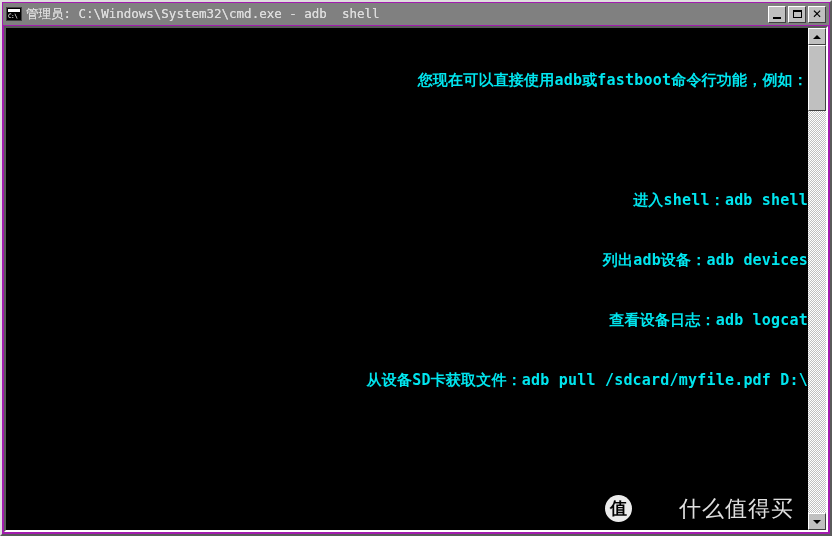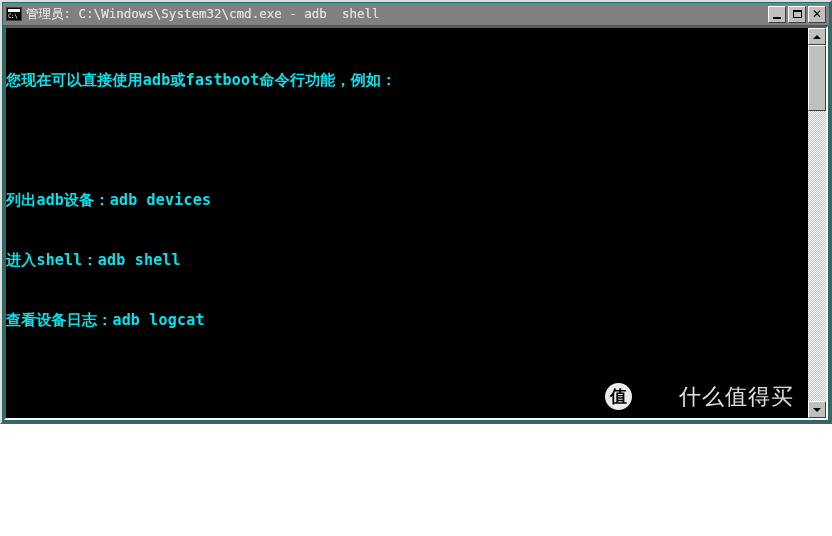--- a/index.html
+++ b/index.html
@@ -14,23 +14,23 @@
     overflow: hidden;
     font-family: "DejaVu Sans", sans-serif;
   }
 
   
   .window {
     position: absolute;
     left: 0;
     top: 0;
     width: 832px;
-    height: 424px;
-    box-sizing: border-box;
-    background: #0f766e;
+    height: 536px;
+    box-sizing: border-box;
+    background: #a21caf;
     border-top: 2px solid #dfdfdf;
     border-left: 2px solid #dfdfdf;
     border-right: 2px solid #5a5a5a;
     border-bottom: 2px solid #5a5a5a;
     display: flex;
     flex-direction: column;
   }
 
   
   .titlebar {
@@ -140,20 +140,21 @@
     min-height: 0;
   }
 
   .console {
     flex: 1 1 auto;
     background: #000000;
     position: relative;
     overflow: hidden;
     padding: 2px 0 0 0;
     box-sizing: border-box;
+    text-align: right;
   }
   .lines {
     font-family: "DejaVu Sans Mono", monospace;
     font-size: 15px;
     line-height: 20px;
     color: #00e5ee;
     white-space: pre;
     letter-spacing: 0.2px;
   }
   .line {
@@ -277,23 +278,24 @@
       </div>
     </div>
   </div>
 
   <div class="client">
 
     <div class="console">
       <div class="lines">
         <div class="line">您现在可以直接使用adb或fastboot命令行功能，例如：</div>
         <div class="line blank"></div>
+        <div class="line">进入shell：adb shell</div>
         <div class="line">列出adb设备：adb devices</div>
-        <div class="line">进入shell：adb shell</div>
         <div class="line">查看设备日志：adb logcat</div>
+        <div class="line">从设备SD卡获取文件：adb pull /sdcard/myfile.pdf D:\</div>
         
         
         
         
         
         
         
       </div>
 
       <div class="watermark">

